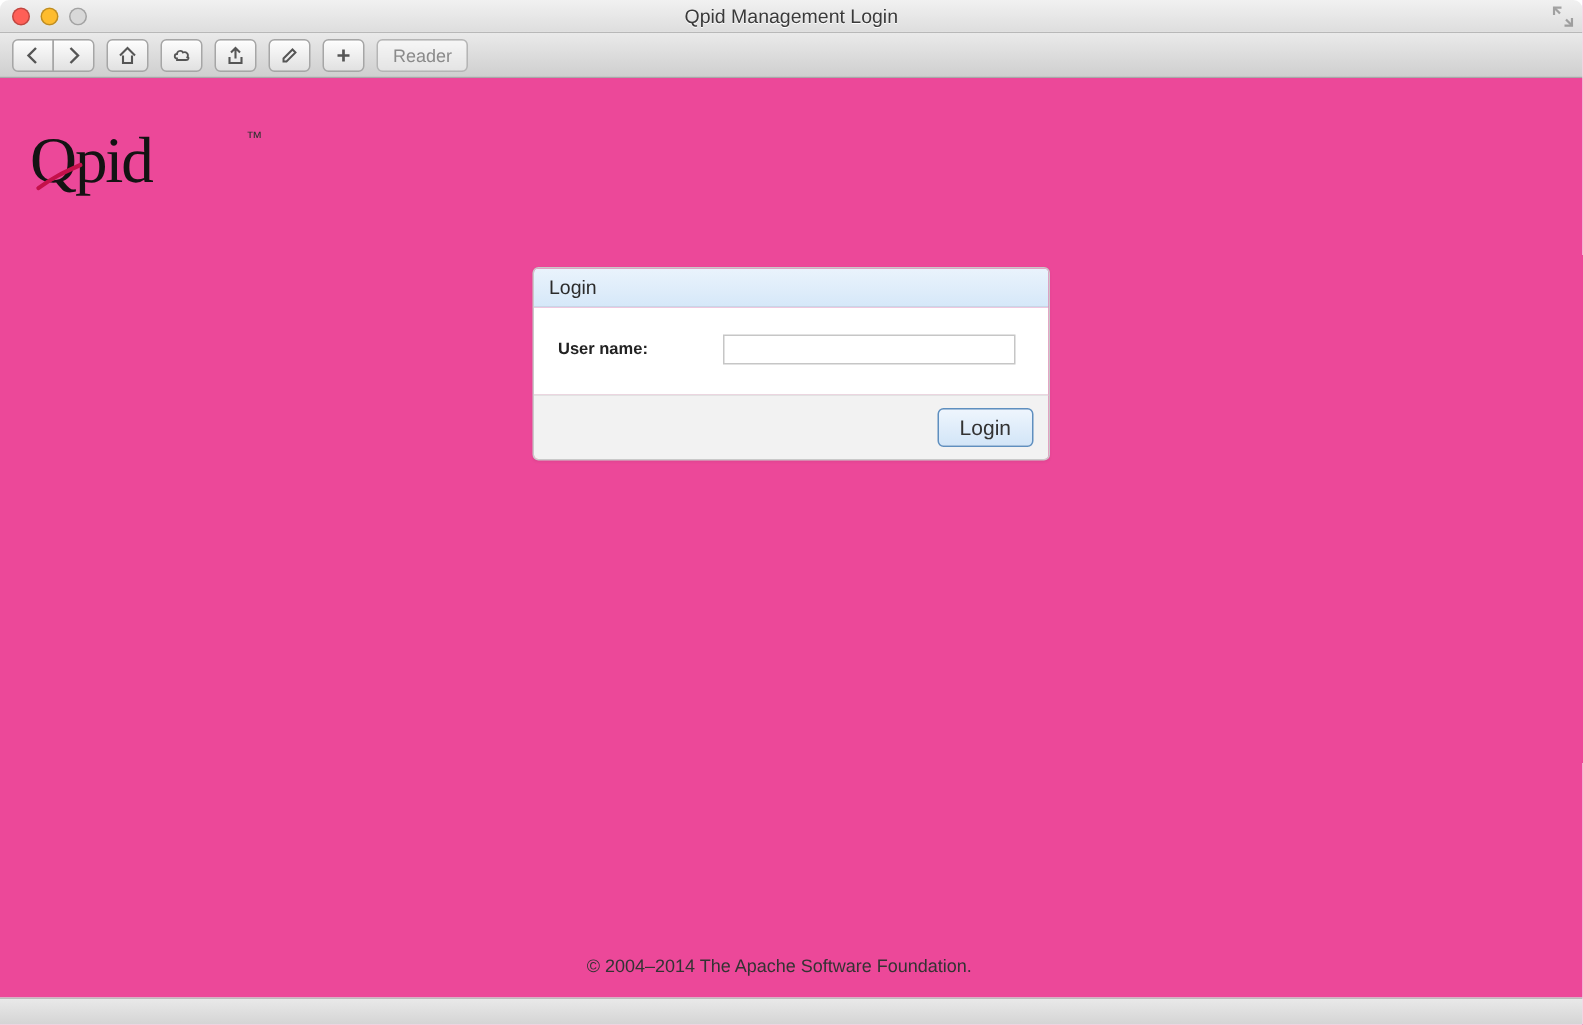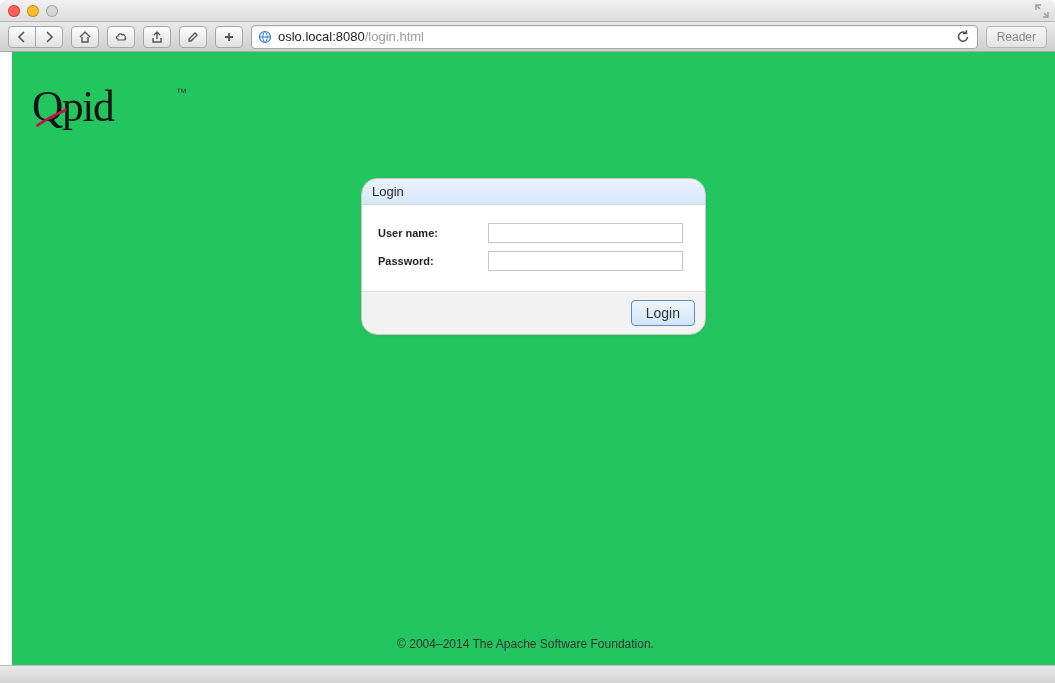--- a/index.html
+++ b/index.html
@@ -54,28 +54,28 @@
   .reader {
     height: 22px; padding: 0 10px;
     background: linear-gradient(to bottom,#f6f6f6,#e4e4e4);
     border: 1px solid #b5b5b5; border-radius: 4px;
     color: #8a8a8a; font-size: 12px; display: inline-flex; align-items: center;
   }
 
   
   .page {
     position: absolute; top: 52px; left: 0; right: 0; bottom: 18px;
-    background: #22c55e; overflow: hidden; margin-left: 12px;
+    background: #ec4899; overflow: hidden;
   }
   .logo-wrap { margin: 30px 0 0 20px; display: flex; align-items: flex-start; }
   .logo-wrap .tm { font-size: 11px; color: #333; margin-left: 4px; margin-top: 4px; letter-spacing: 1px; }
 
   .login-panel {
     width: 345px; margin: 40px auto 0 auto;
-    border: 1px solid #c9c9c9; border-radius: 16px; overflow: hidden;
+    border: 1px solid #c9c9c9; border-radius: 4px; overflow: hidden;
     box-shadow: 0 1px 2px rgba(0,0,0,.06);
   }
   .login-header {
     background: linear-gradient(to bottom,#eaf3fc,#d6e8f9);
     border-bottom: 1px solid #c8d6e6;
     padding: 5px 10px; font-size: 13px; color: #2b2b2b;
   }
   .login-body { background: #fff; padding: 14px 14px 16px 14px; }
   .login-body table { width: 100%; border-collapse: collapse; }
   .login-body td { padding: 4px 2px; vertical-align: middle; }
@@ -111,20 +111,21 @@
 </style>
 </head>
 <body>
 
 <div class="chrome-title">
   <div class="traffic">
     <div class="tl red"></div>
     <div class="tl yel"></div>
     <div class="tl grn"></div>
   </div>
+  <div class="title">Qpid Management Login</div>
   <svg class="expand-icon" viewBox="0 0 14 14">
     <path d="M1 6 L1 1 L6 1 M13 8 L13 13 L8 13" fill="none" stroke="#666" stroke-width="1.5"></path>
     <path d="M1 1 L5 5 M13 13 L9 9" stroke="#666" stroke-width="1.5"></path>
   </svg>
 </div>
 
 <div class="toolbar">
   <div class="navgroup">
     <div class="tbtn">
       <svg viewBox="0 0 14 14">
@@ -156,35 +157,20 @@
     <svg viewBox="0 0 14 14">
         <path d="M3 11 L3 9 L9 3 L11 5 L5 11 Z" fill="none" class="stroke-dark" stroke-width="1.3"></path>
       </svg>
   </div>
   <div class="tbtn">
     <svg viewBox="0 0 14 14">
         <path d="M7 3 L7 11 M3 7 L11 7" class="stroke-dark" stroke-width="1.8"></path>
       </svg>
   </div>
 
-  <div class="urlbar">
-    <svg class="globe" viewBox="0 0 14 14">
-      <circle cx="7" cy="7" r="5.5" fill="none" stroke="#2d7bd6" stroke-width="1.2"></circle>
-      <path d="M1.5 7 L12.5 7 M7 1.5 C4 4 4 10 7 12.5 M7 1.5 C10 4 10 10 7 12.5" fill="none" stroke="#2d7bd6" stroke-width="1"></path>
-    </svg>
-    <div class="urltext">
-      <span>oslo.local:8080</span><span class="dim">/login.html</span>
-    </div>
-    <span class="reload">
-      <svg viewBox="0 0 14 14">
-          <path d="M11 7 A4 4 0 1 1 10 4" fill="none" class="stroke-dark" stroke-width="1.4"></path>
-          <path d="M10 1 L10 4 L7 4" fill="none" class="stroke-dark" stroke-width="1.4"></path>
-        </svg>
-    </span>
-  </div>
 
   <div class="reader">
     <span>Reader</span>
   </div>
 </div>
 
 <div class="page">
 
   <div class="logo-wrap">
     <svg width="140" height="56" viewBox="0 0 200 80">
@@ -196,24 +182,20 @@
 
   <div class="login-panel">
     <div class="login-header">Login</div>
     <div class="login-body">
       <table>
         <tbody>
             <tr>
           <td class="label">User name:</td>
           <td><input type="text" value="" style=""></td>
         </tr>
-        <tr>
-          <td class="label">Password:</td>
-          <td><input type="password" value="" style=""></td>
-        </tr>
       </tbody>
         </table>
     </div>
     <div class="login-footer">
       <button class="login-btn">Login</button>
     </div>
   </div>
 
   <div class="footer">
     <div>© 2004–2014 The Apache Software Foundation.</div>

